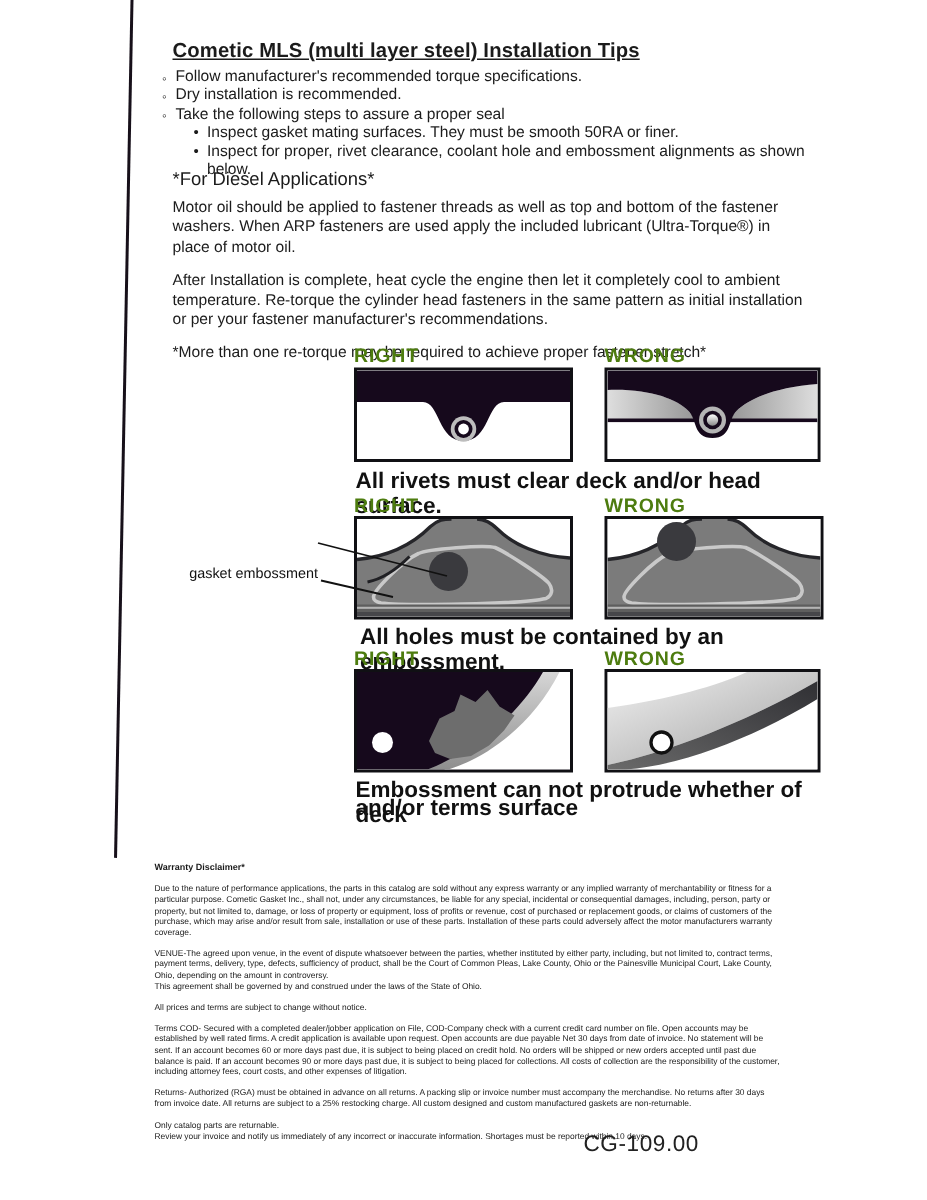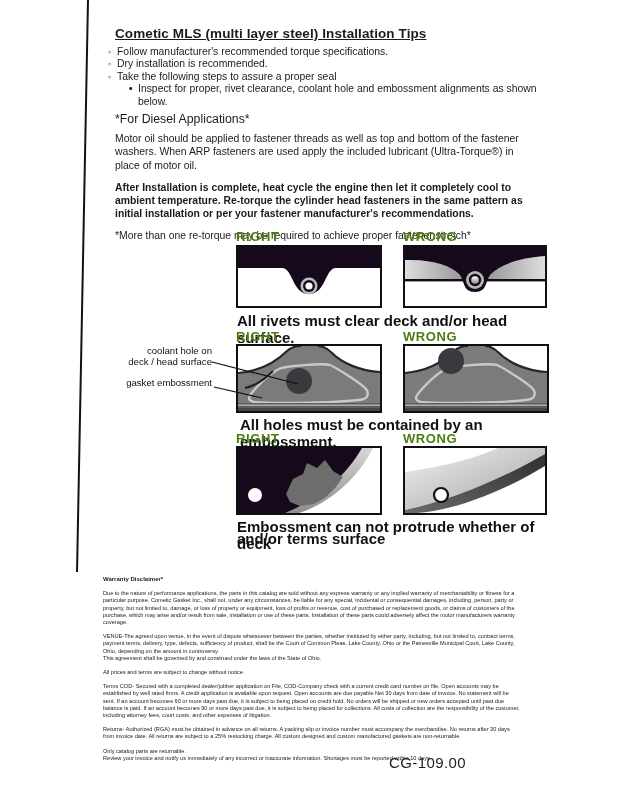--- a/index.html
+++ b/index.html
@@ -14,21 +14,21 @@
               text-decoration:underline;letter-spacing:.1px;}
   #tips-list{left:108px;top:46px;width:440px;font-size:10.4px;line-height:12.4px;}
   .bullet-row{position:relative;padding-left:9px;}
   .bullet-row .marker{position:absolute;left:0;top:0;font-size:9px;}
   .sub-row{position:relative;margin-left:21px;padding-left:9px;}
   .sub-row .marker{position:absolute;left:0;top:0;font-size:10px;}
   
   #diesel{left:115px;top:113px;width:424px;font-size:10.4px;line-height:13.2px;}
   #diesel h3{margin:0 0 6px 0;font-size:12.3px;font-weight:400;}
   #diesel p{margin:0 0 9px 0;}
-  #diesel p.last{font-weight:bold;}
+  #diesel p.last{}
   
   .panel-label{font-size:13px;font-weight:600;letter-spacing:.6px;text-align:left;width:146px;color:#4d7c0f;}
   .panel{border:2px solid #101014;background:#fff;line-height:0;}
   .fig-caption{font-size:15px;font-weight:600;color:#111;}
   .side-label{font-size:9.6px;line-height:10.6px;text-align:right;width:117px;color:#111;}
   
   #legal{left:103px;top:576px;width:418px;font-size:5.6px;line-height:7.2px;color:#1a1a1a;}
   #legal .lh{font-weight:700;font-size:6px;margin:0 0 7px 0;}
   #legal p{margin:0 0 7px 0;}
   #legal p.tight{margin-bottom:0;}
@@ -52,20 +52,21 @@
     <div class="bullet-row">
       <span class="marker">◦</span>
       <span>Dry installation is recommended.</span>
     </div>
     <div class="bullet-row">
       <span class="marker">◦</span>
       <span>Take the following steps to assure a proper seal</span>
     </div>
     <div class="sub-row">
       <span class="marker">•</span>
+      <span>Inspect gasket mating surfaces.  They must be smooth 50RA or finer.</span>
     </div>
     <div class="sub-row">
       <span class="marker">•</span>
       <span>Inspect for proper, rivet clearance, coolant hole and embossment alignments as shown below.</span>
     </div>
   </div>
 
   <div id="diesel" class="abs">
     <h3>*For Diesel Applications*</h3>
     <p>Motor oil should be applied to fastener threads as well as top and bottom of the fastener washers. When ARP fasteners are used apply the included lubricant (Ultra-Torque®) in place of motor oil.</p>
@@ -113,24 +114,20 @@
       <circle cx="70" cy="33" r="6.2" fill="#16091c"></circle>
       <circle cx="70" cy="33" r="3.8" fill="url(#gw3)"></circle>
     </svg>
   </div>
 
   <div class="abs fig-caption" style="left:237px;top:312px">All rivets must clear deck and/or head surface.</div>
 
   <div class="abs panel-label" style="left:236px;top:329px">RIGHT</div>
   <div class="abs panel-label" style="left:403px;top:329px;width:144px">WRONG</div>
 
-  <div class="abs side-label" style="left:95px;top:346px">
-    <div>coolant hole on</div>
-    <div>deck / head surface</div>
-  </div>
   <div class="abs side-label" style="left:95px;top:378px">gasket embossment</div>
 
   <div class="abs panel" style="left:236px;top:344px">
     <svg width="142" height="65" viewBox="0 0 142 65">
       <rect width="142" height="65" fill="#ffffff"></rect>
       <path d="M0,27 C22,25 38,16 49,5 C54,0.5 58,0 63,0 L80,0 C85,0 89,2 94,7 C104,17 122,25 142,26 L142,65 L0,65 Z" fill="#7b7b7b"></path>
       <path d="M0,27 C22,25 38,16 49,5 C54,0.5 58,0 63,0" fill="none" stroke="#26262a" stroke-width="2.2"></path>
       <path d="M80,0 C85,0 89,2 94,7 C104,17 122,25 142,26" fill="none" stroke="#26262a" stroke-width="2.2"></path>
       <path d="M11,52 C11,48 30,28 41,23 C47,20 85,17 92,19 C99,22 124,38 128,43 C131,47 130,51 126,53 C108,57 32,58 16,56 C12,55 11,54 11,52 Z" fill="none" stroke="#c9c9c9" stroke-width="2.4" stroke-linejoin="round"></path>
       <path d="M7,42 C17,40 27,33 35,25" fill="none" stroke="#202024" stroke-width="2"></path>

